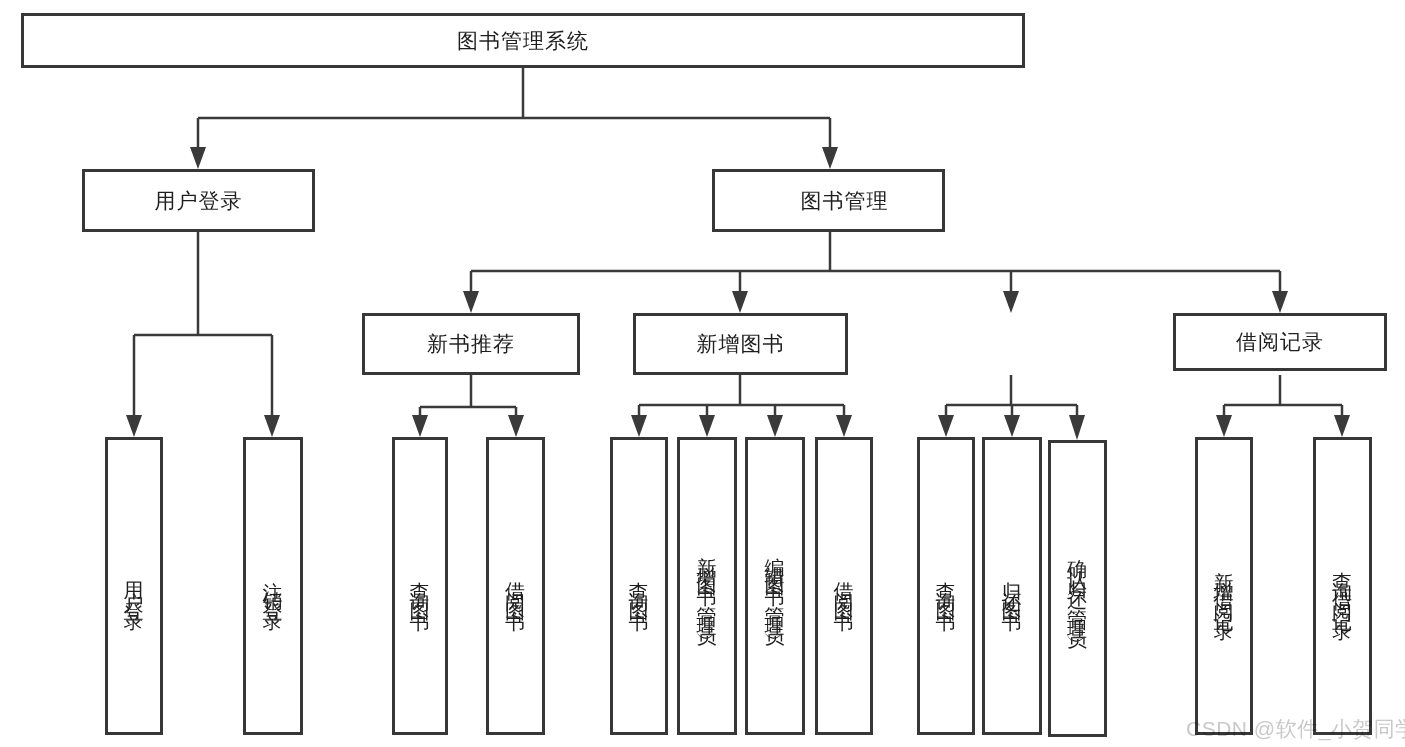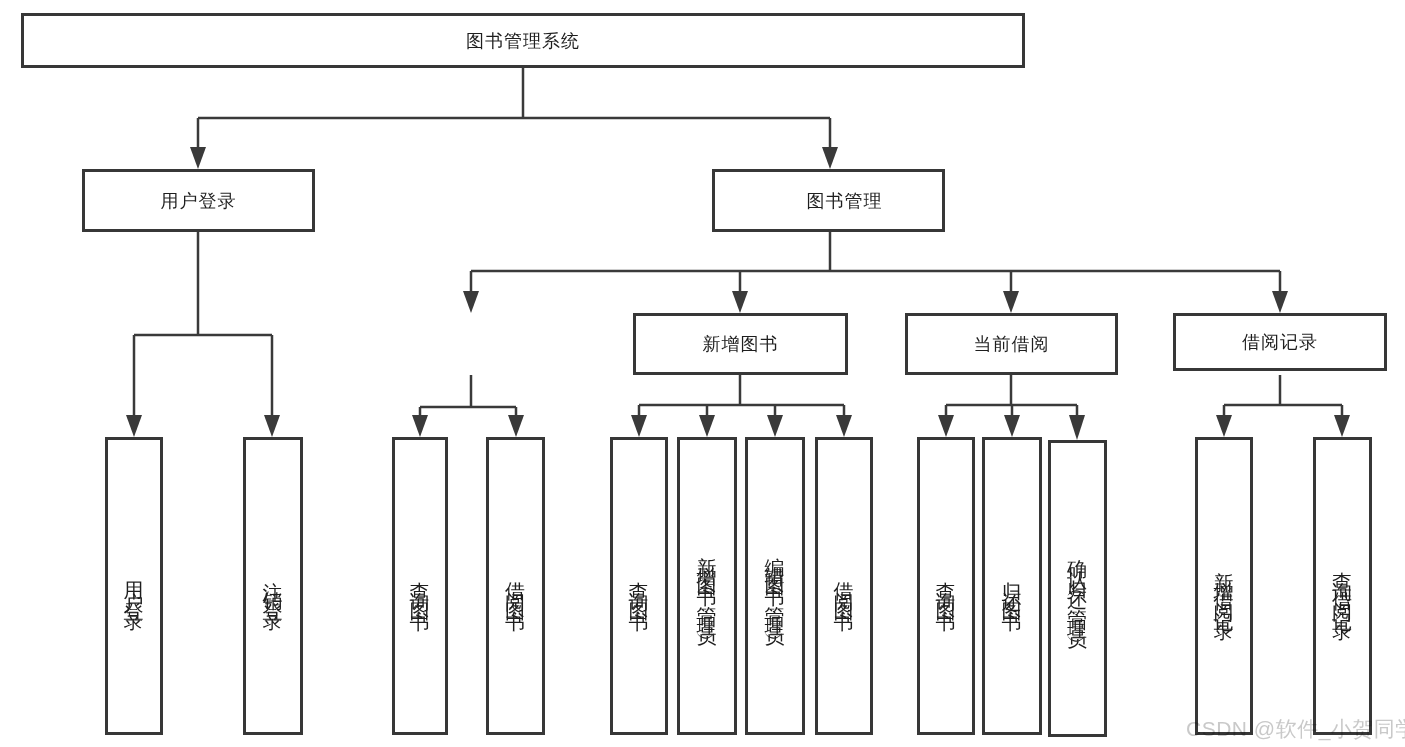--- a/index.html
+++ b/index.html
@@ -19,21 +19,21 @@
     position:absolute;
     box-sizing:border-box;
     border:3px solid #373737;
     background:#ffffff;
     display:flex;
     align-items:center;
     justify-content:center;
     color:#1e1e1e;
     text-align:center;
   }
-  .node.h { font-size:18px; letter-spacing:1px; }
+  .node.h { font-size:21px; letter-spacing:1px; }
   .node.v {
     writing-mode:vertical-rl;
     text-orientation:mixed;
     font-size:20px;
     letter-spacing:10px;
     line-height:1;
   }
   .watermark {
     position:absolute;
     left:1186px; top:715px;
@@ -114,22 +114,22 @@
       <polygon points="1216,415 1232,415 1224,437"></polygon>
       <polygon points="1334,415 1350,415 1342,437"></polygon>
     </g>
   </svg>
 
   <div class="node h" style="left:21px; top:13px; width:1004px; height:55px;">图书管理系统</div>
 
   <div class="node h" style="left:82px; top:169px; width:233px; height:63px;">用户登录</div>
   <div class="node h" style="left:712px; top:169px; width:233px; height:63px;padding-left:32px;">图书管理</div>
 
+  <div class="node h" style="left:362px; top:313px; width:218px; height:62px;">新书推荐</div>
   <div class="node h" style="left:633px; top:313px; width:215px; height:62px;">新增图书</div>
-  <div class="node h" style="left:905px; top:313px; width:213px; height:62px;">当前借阅</div>
   <div class="node h" style="left:1173px; top:313px; width:214px; height:58px;">借阅记录</div>
 
   <div class="node v" style="left:105px; top:437px; width:58px; height:298px;">用户登录</div>
   <div class="node v" style="left:243px; top:437px; width:60px; height:298px;">注销登录</div>
 
   <div class="node v" style="left:392px; top:437px; width:56px; height:298px;">查询图书</div>
   <div class="node v" style="left:486px; top:437px; width:59px; height:298px;">借阅图书</div>
 
   <div class="node v" style="left:610px; top:437px; width:58px; height:298px;">查询图书</div>
   <div class="node v" style="left:677px; top:437px; width:60px; height:298px;">新增图书（管理员）</div>

